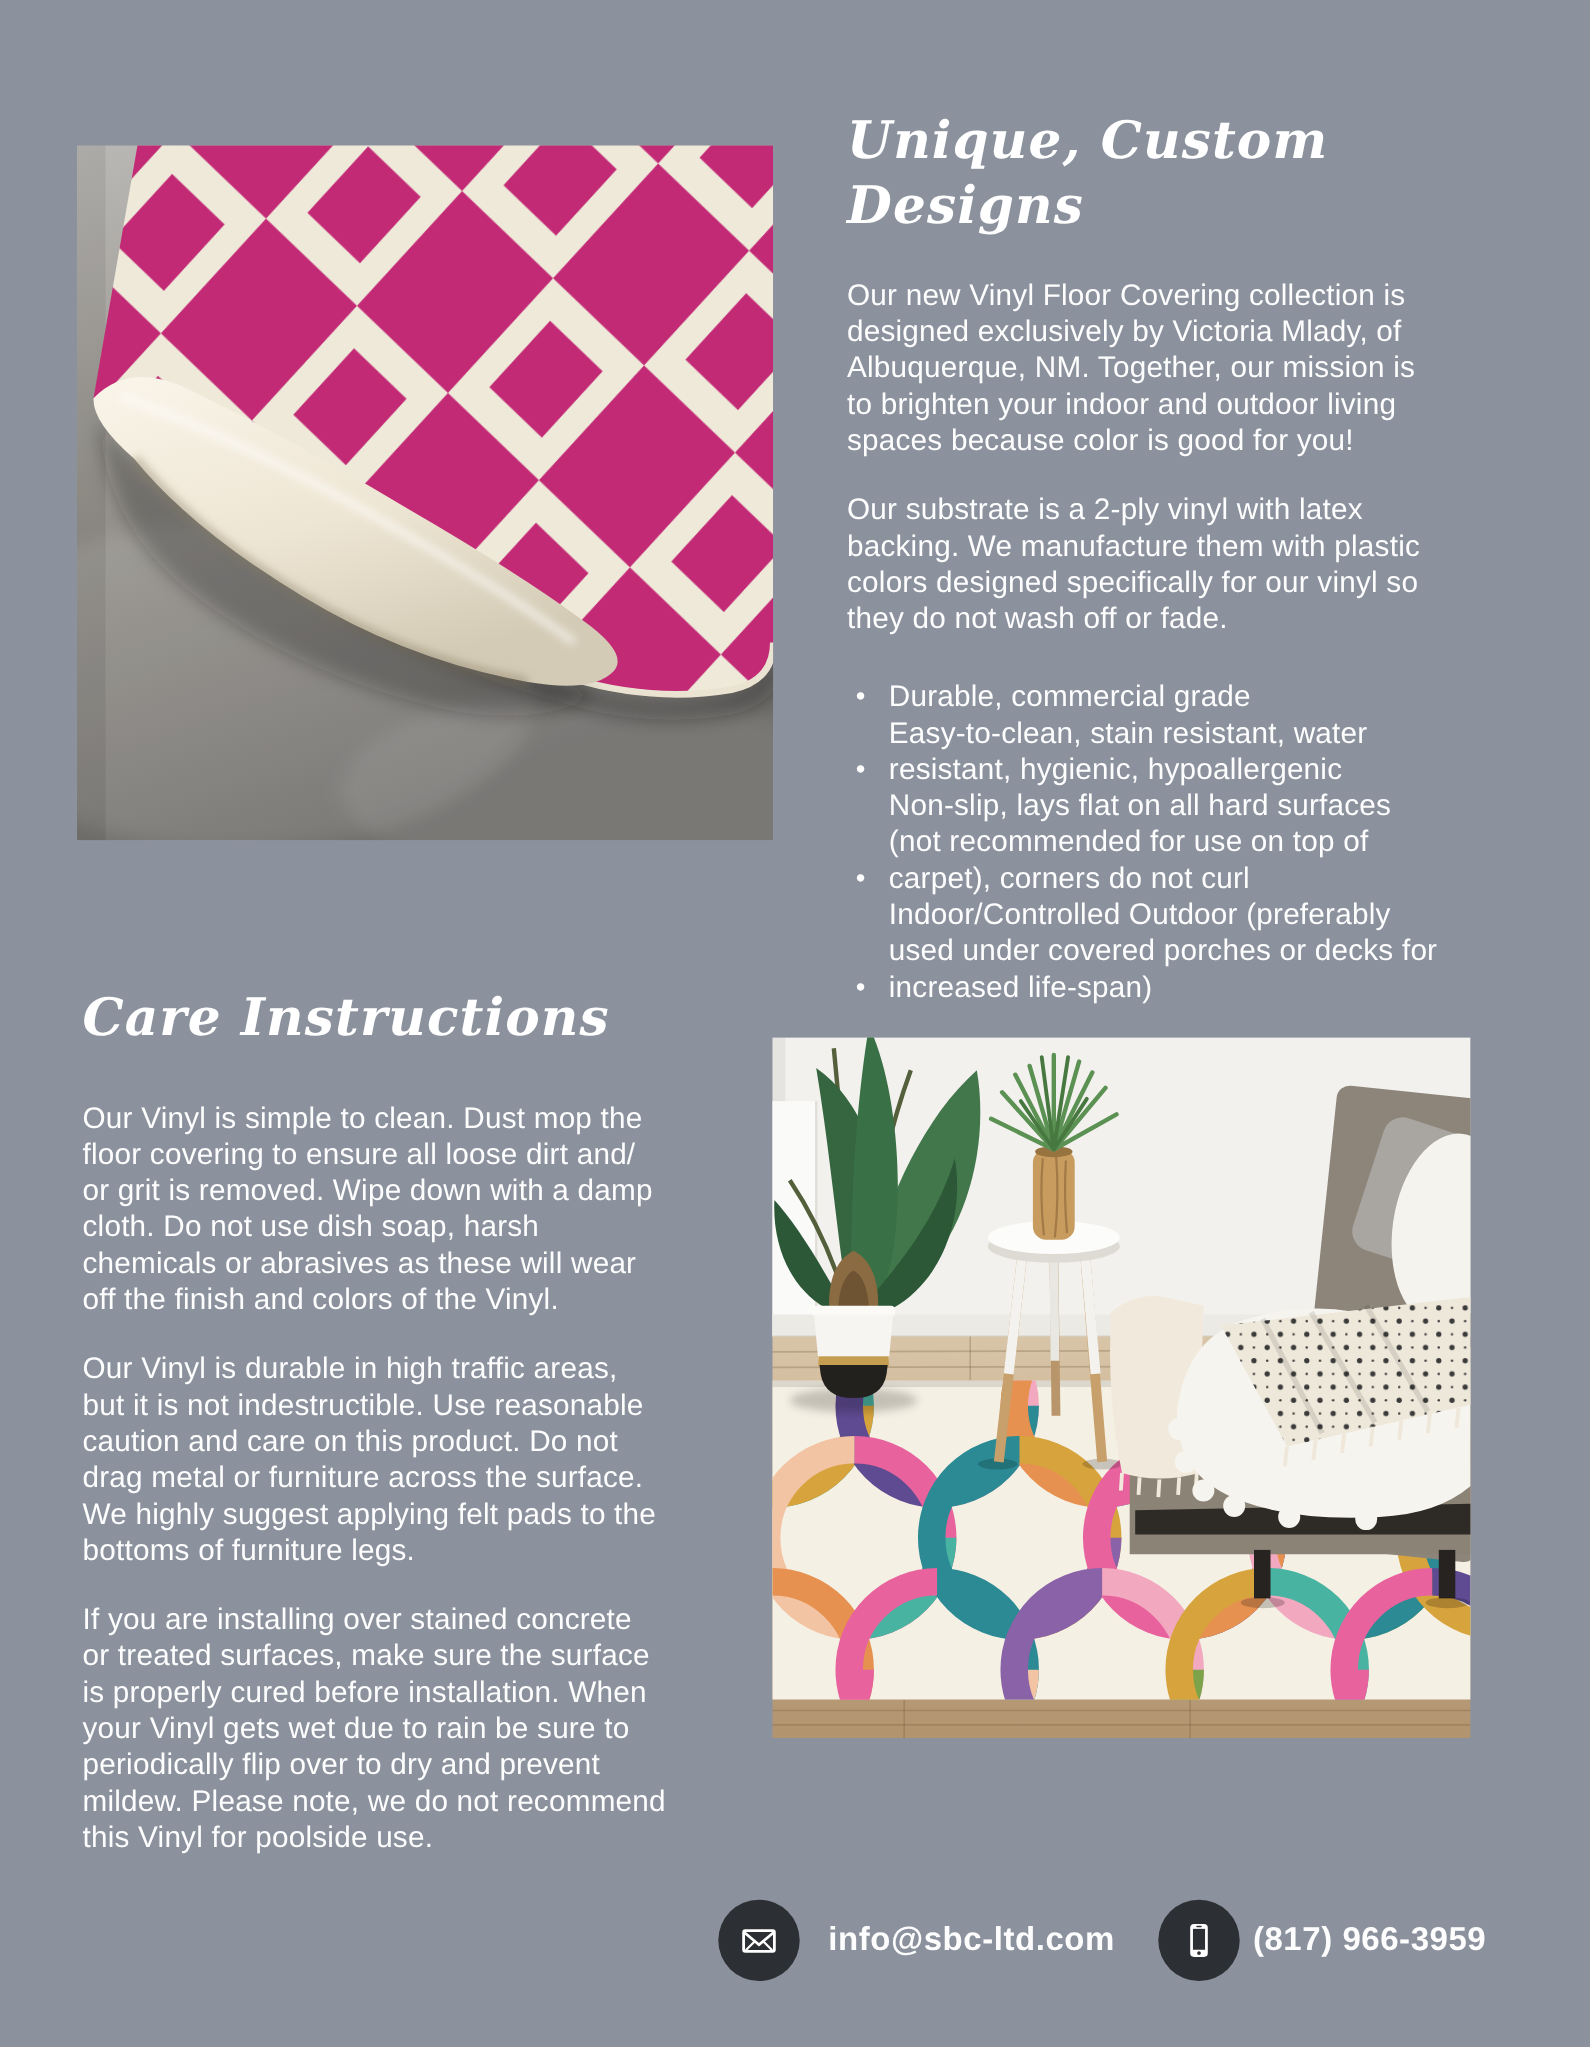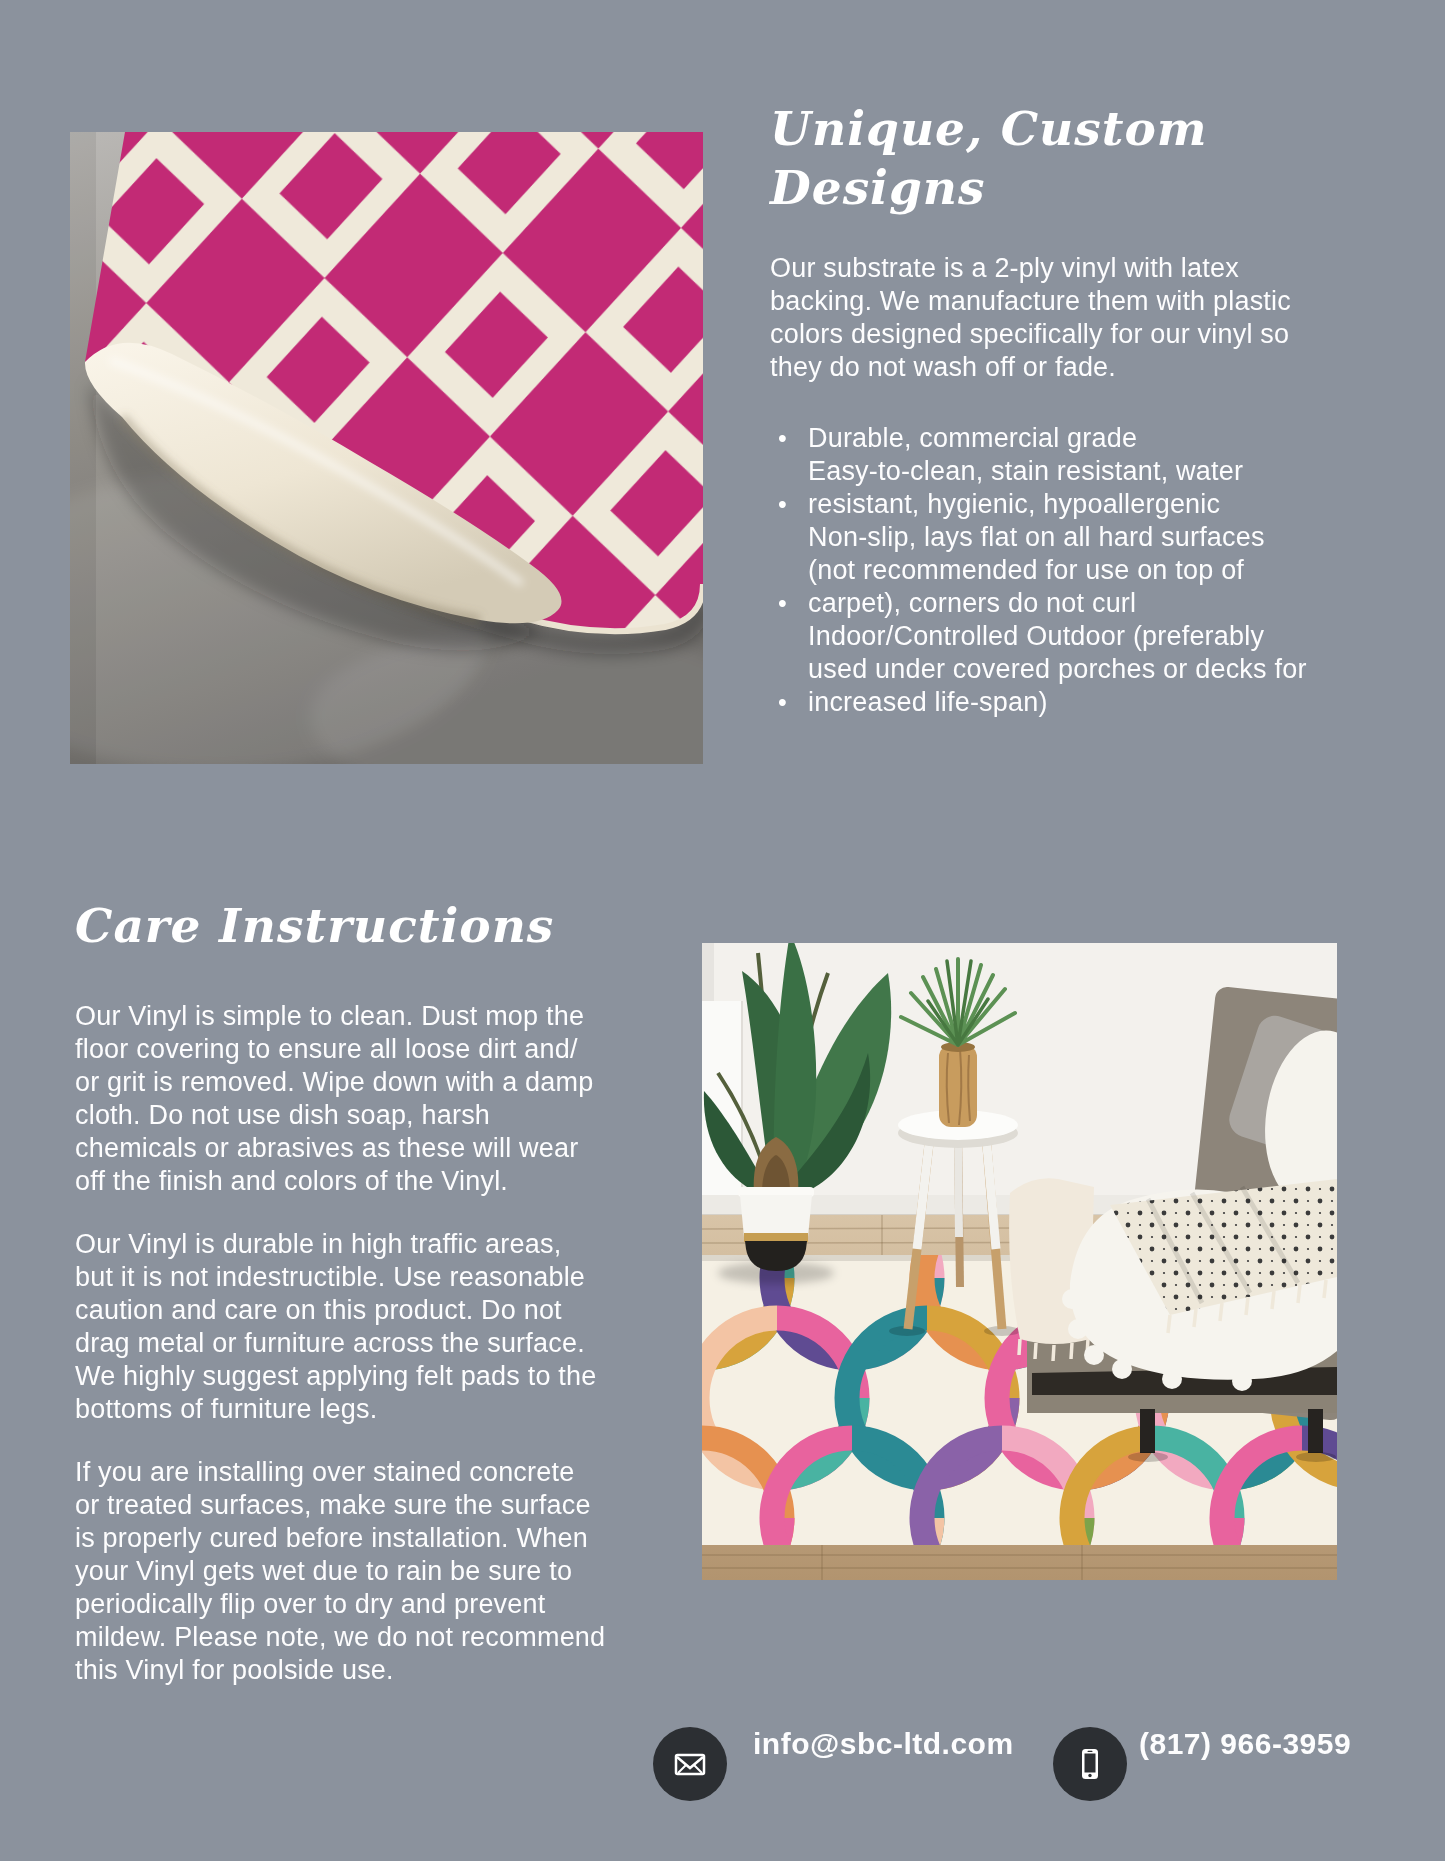--- a/index.html
+++ b/index.html
@@ -36,21 +36,21 @@
     flex:0 0 auto; width:30px; text-align:left; padding-left:8px;
     font-size:25px; line-height:33px;
   }
   .bullet-dot::before{content:"\2022";}
   .bullet-text{
     flex:1 1 auto; font-size:27px; line-height:33px;
     letter-spacing:0.2px; white-space:pre-line; color:#fdfdfe;
   }
 
   .contact-row{
-    position:absolute; display:flex; gap:26px;
+    position:absolute; display:flex; align-items:center; gap:26px;
     height:74px; top:1727px;
   }
   #contact-email{left:653px;}
   #contact-phone{left:1053px;gap:12px;}
   .icon-circle{
     width:74px; height:74px; border-radius:50%;
     background:#2c2f33; display:flex; align-items:center; justify-content:center;
     flex:0 0 auto;
   }
   .contact-label{
@@ -111,20 +111,25 @@
         <path d="M15,230 Q48,196 102,222 Q200,270 300,330 Q400,388 460,432 Q502,462 488,478
                  Q470,498 410,488 Q300,468 205,410 Q105,350 52,285 Q14,252 15,230 Z" fill="url(#curlG)"></path>
         <path d="M40,228 Q150,268 280,343 Q390,406 452,452" stroke="rgba(255,255,255,0.6)" stroke-width="7" fill="none" filter="url(#blur4)"></path>
         <path d="M52,285 Q105,350 205,410 Q300,468 410,488" stroke="rgba(125,112,88,0.40)" stroke-width="9" fill="none" filter="url(#blur4)"></path>
       </g>
     </svg>
   </div>
 
   <div class="col" id="designs-col">
     <h1 class="script-title">Unique, Custom Designs</h1>
+    <p class="body-text">Our new Vinyl Floor Covering collection is
+designed exclusively by Victoria Mlady, of
+Albuquerque, NM. Together, our mission is
+to brighten your indoor and outdoor living
+spaces because color is good for you!</p>
     <p class="body-text">Our substrate is a 2-ply vinyl with latex
 backing. We manufacture them with plastic
 colors designed specifically for our vinyl so
 they do not wash off or fade.</p>
     <div class="bullet-list">
       <div class="bullet-item">
         <span class="bullet-dot"></span>
         <span class="bullet-text">Durable, commercial grade</span>
       </div>
       <div class="bullet-item">

